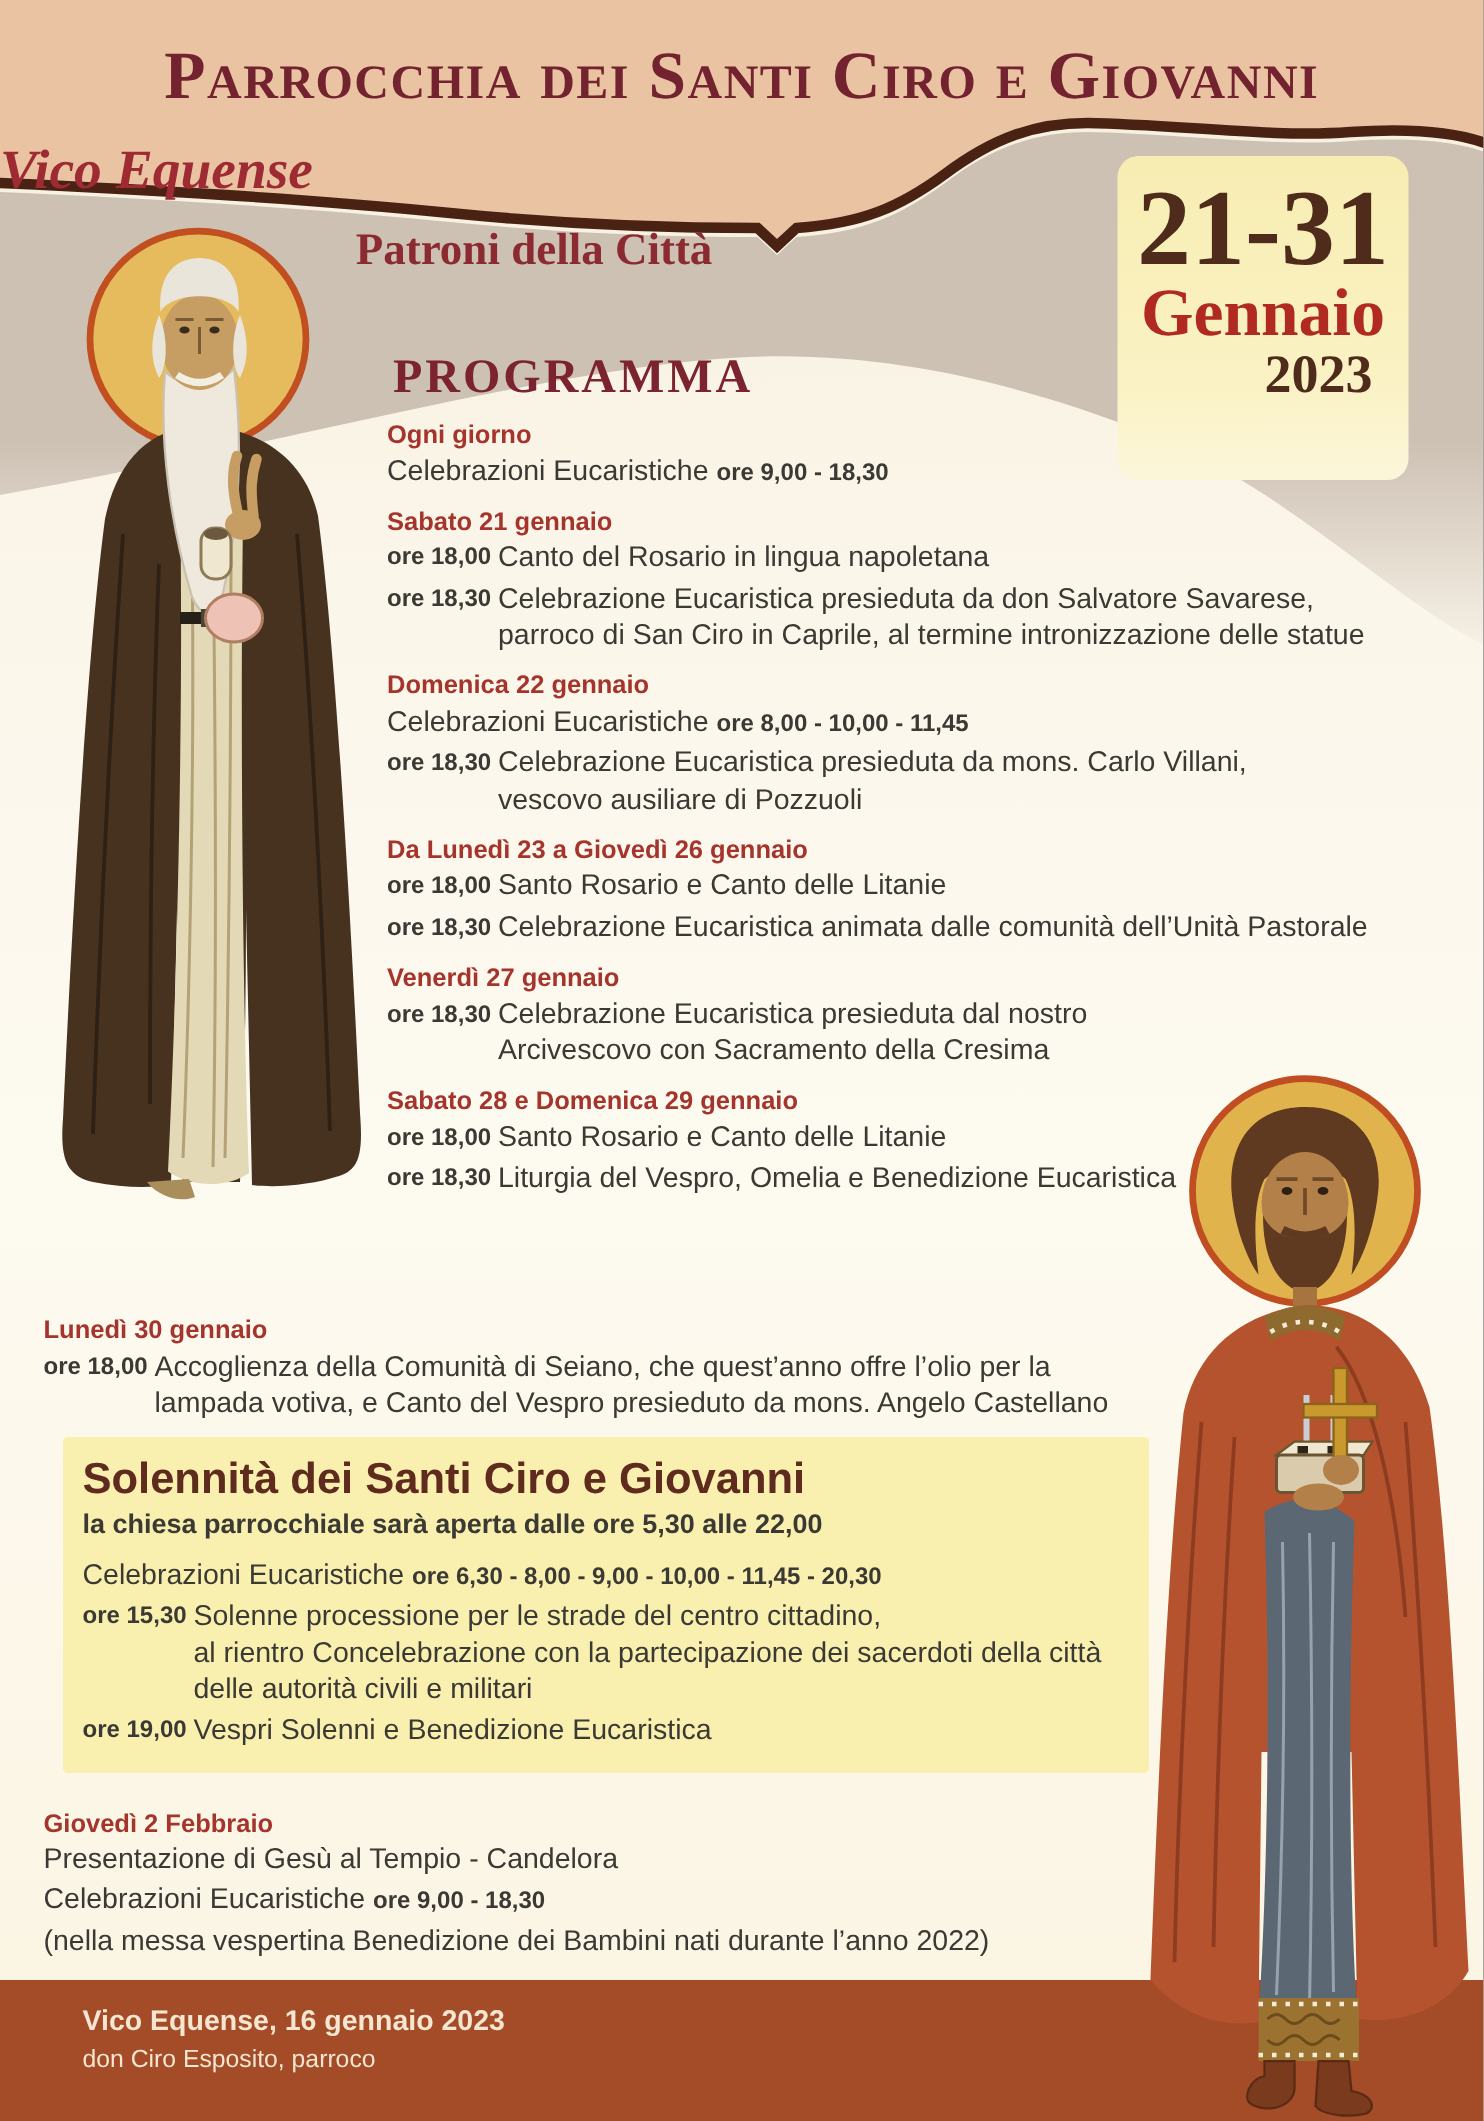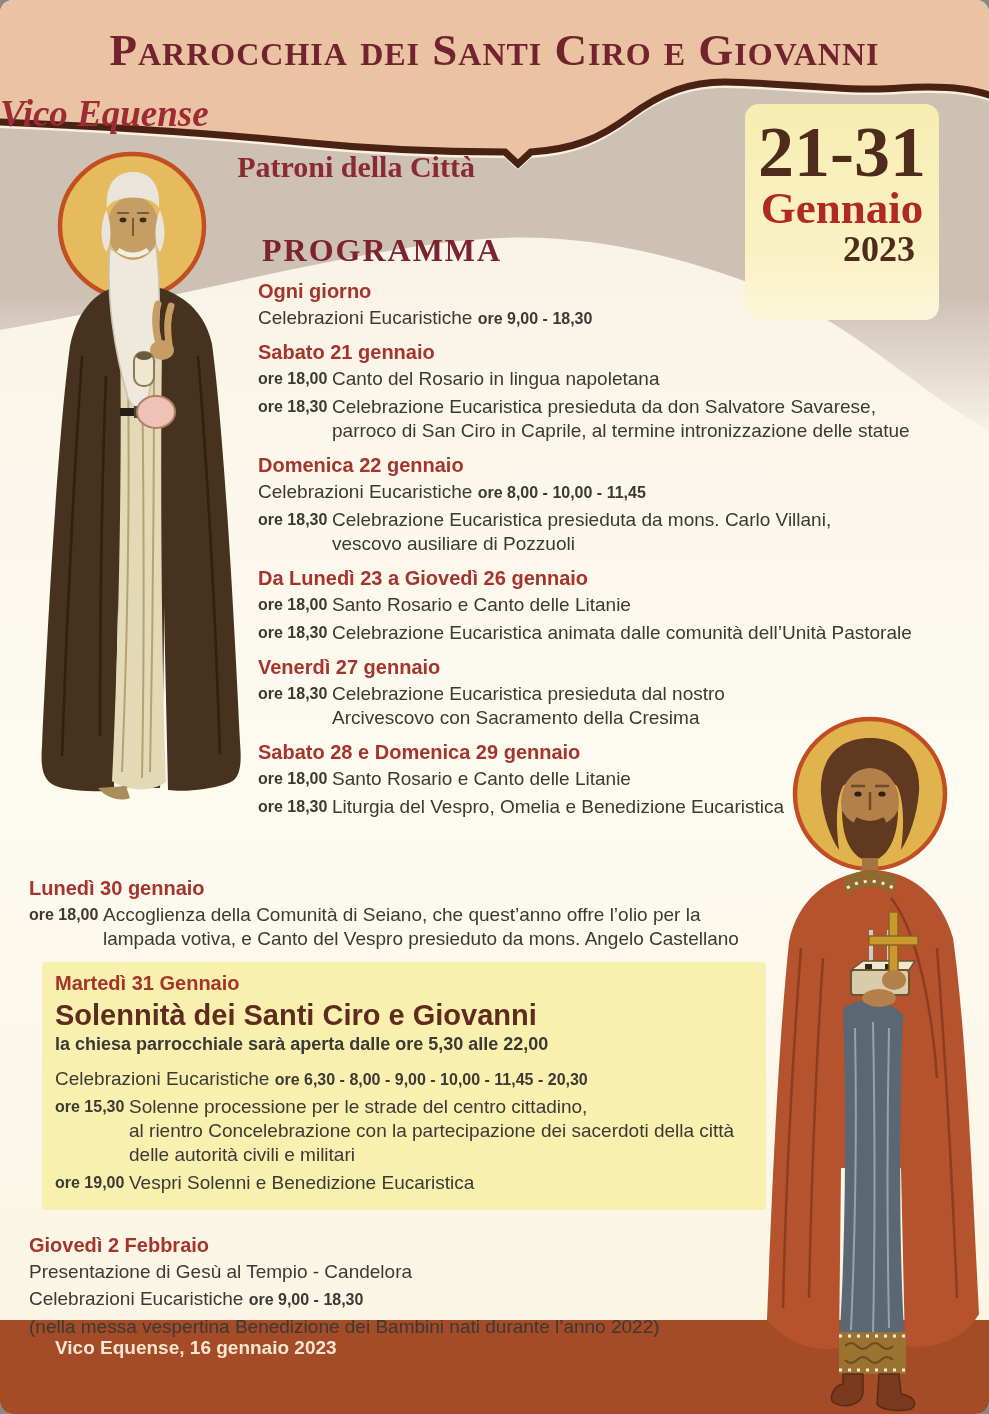--- a/index.html
+++ b/index.html
@@ -1,20 +1,19 @@
 <!DOCTYPE html>
 <html><head>
 <meta charset="utf-8">
 <style>
   html,body{margin:0;padding:0;background:#888;}
   .poster{
     position:relative; width:989px; height:1414px; overflow:hidden;
     background:linear-gradient(180deg,#f6efdd 0%,#fbf6ea 28%,#fdfaf0 55%,#fbf4e2 100%);
     font-family:"Liberation Sans",sans-serif;
-    border-radius:13px;
   }
   .bg-waves{position:absolute;top:0;left:0;z-index:1;}
   
   .title{
     position:absolute;top:24px;left:0;width:100%;margin:0;text-align:center;z-index:3;
     font-family:"Liberation Serif",serif;font-variant:small-caps;font-weight:700;
     font-size:45px;color:#72232f;letter-spacing:1px;
   }
   .vico{
     position:absolute;top:92px;left:0;width:100%;text-align:left;z-index:3;
@@ -36,21 +35,21 @@
     color:#b02a22;text-align:center;}
   .d-year{font-family:"Liberation Serif",serif;font-weight:700;font-size:36px;line-height:1.05;
     color:#4f2b1b;text-align:right;padding-right:24px;}
   
   .program-col{position:absolute;left:258px;top:232px;width:706px;z-index:3;}
   .program-heading{
     margin:0 0 2px 4px;font-family:"Liberation Serif",serif;font-weight:700;
     font-size:32px;letter-spacing:2px;color:#7c2330;
   }
   .day-block{margin-top:11px;}
-  .day-heading{margin:0 0 3px 0;font-size:20px;font-weight:700;color:#a5352c;line-height:1.15;}
+  .day-heading{margin:0 0 3px 0;font-size:17px;font-weight:700;color:#a5352c;line-height:1.15;}
   .event-row{display:flex;align-items:flex-start;margin:3px 0;color:#3b3934;}
   .event-row .time{flex:0 0 74px;font-weight:700;font-size:16px;padding-top:3px;}
   .event-row .etext{font-size:19px;line-height:1.28;white-space:pre-line;}
   .suffix{font-weight:700;font-size:16px;}
   
   .full-col{position:absolute;left:0;top:866px;width:989px;z-index:3;}
   .full-col .plain{padding-left:29px;width:780px;}
   .solemnity-box{
     margin:10px 0 0 42px;width:724px;box-sizing:border-box;
     background:#f9efae;padding:10px 18px 12px 13px;border-radius:3px;
@@ -227,21 +226,20 @@
             <div class="event-row">
     <span class="time">ore 18,00</span>
     <span class="etext">Accoglienza della Comunità di Seiano, che quest’anno offre l’olio per la
 lampada votiva, e Canto del Vespro presieduto da mons. Angelo Castellano</span>
   </div>
           </div>
   </section>
       </div>
 
     <section class="solemnity-box">
-      <h3 class="day-heading">Martedì 31 Gennaio</h3>
       <div class="sol-title">Solennità dei Santi Ciro e Giovanni</div>
       <div class="sol-note">la chiesa parrocchiale sarà aperta dalle ore 5,30 alle 22,00</div>
       <div id="sol-rows">
           <div class="event-row">
 
     <span class="etext">Celebrazioni Eucaristiche <b class="suffix">ore 6,30 - 8,00 - 9,00 - 10,00 - 11,45 - 20,30</b></span>
   </div>
           <div class="event-row">
     <span class="time">ore 15,30</span>
     <span class="etext">Solenne processione per le strade del centro cittadino,
@@ -318,15 +316,16 @@
     <rect x="146" y="266" width="7" height="5" fill="#2f2517"></rect>
     <ellipse cx="140" cy="300" rx="17" ry="9" fill="#b3804a"></ellipse>
 
     <rect x="150" y="214" width="9" height="74" fill="#c9992e" stroke="#8a641c" stroke-width="1.5"></rect>
     <rect x="130" y="238" width="49" height="9" fill="#c9992e" stroke="#8a641c" stroke-width="1.5"></rect>
     <ellipse cx="155" cy="282" rx="12" ry="10" fill="#b3804a"></ellipse>
   </svg>
 
   <footer class="footer-band">
     <div class="f1">Vico Equense, 16 gennaio 2023</div>
+    <div class="f2">don Ciro Esposito, parroco</div>
   </footer>
 
 </div>
 
 </body></html>

